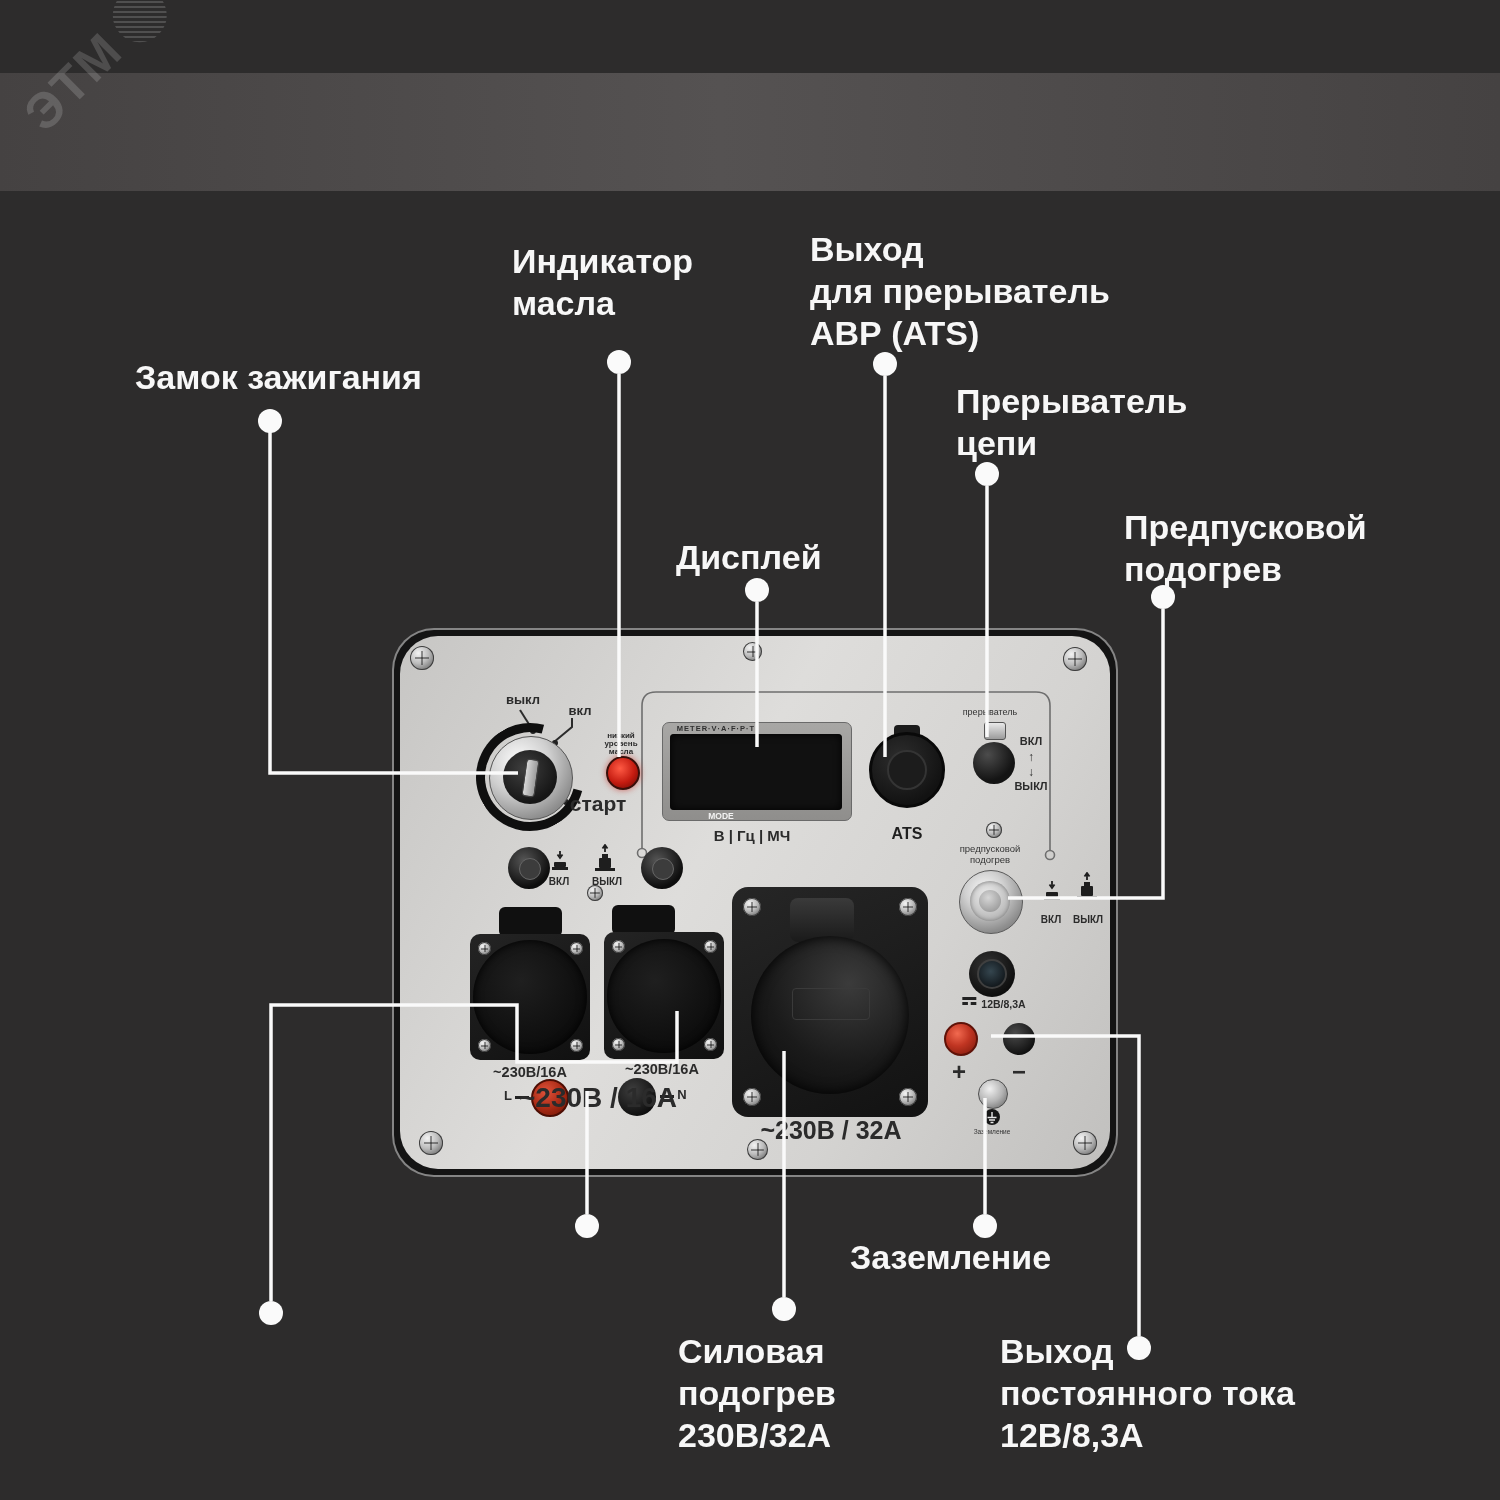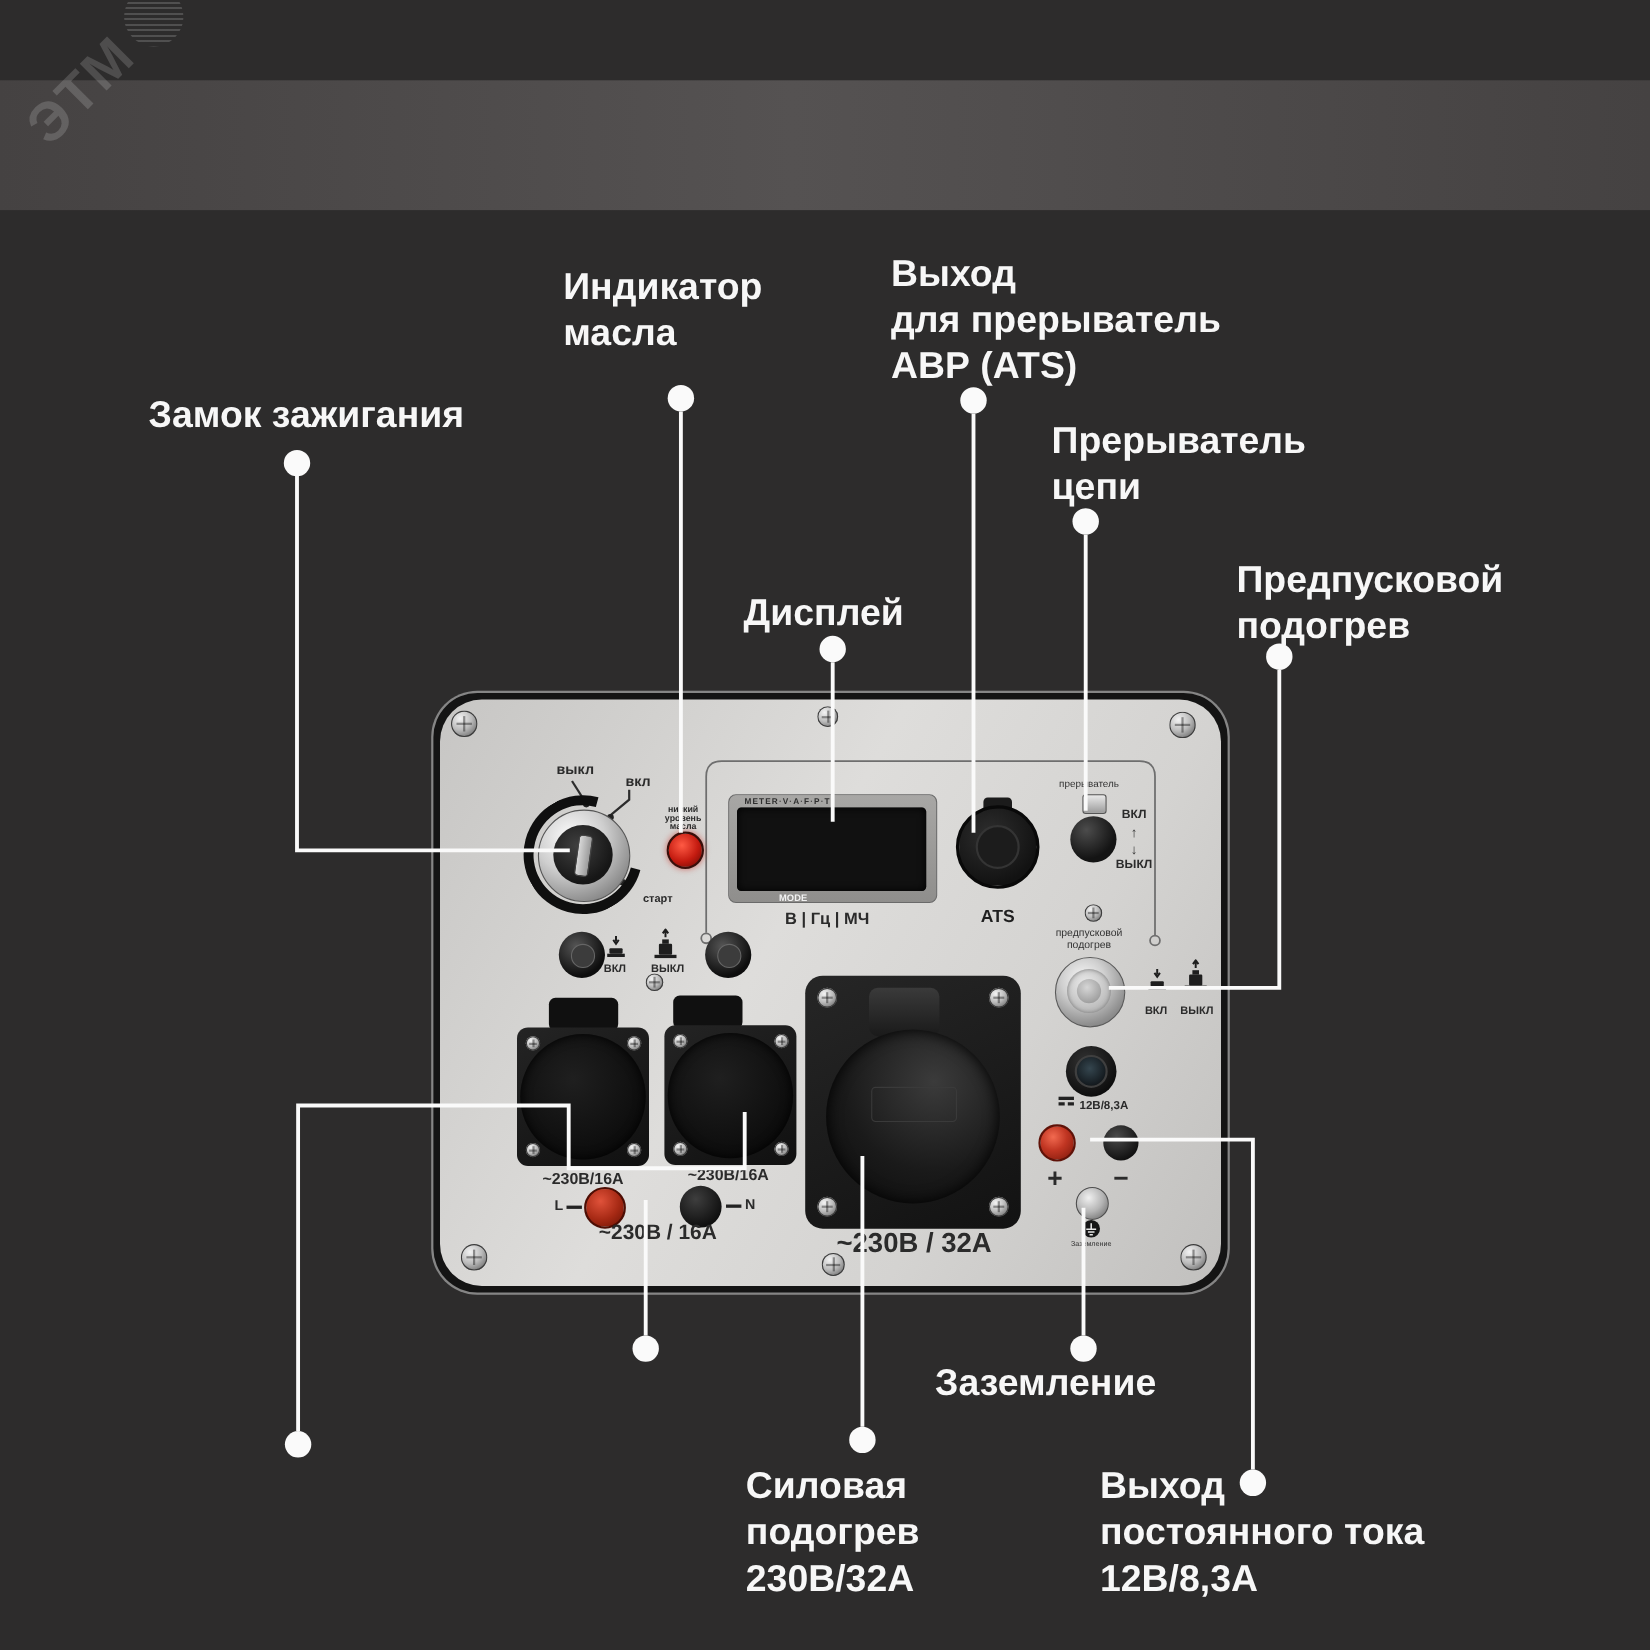--- a/index.html
+++ b/index.html
@@ -147,21 +147,21 @@
     <div class="screw" style="left:353px;top:509px;width:21px;height:21px;"></div>
     <div class="screw" style="left:193px;top:255px;width:16px;height:16px;"></div>
     <div class="screw" style="left:592px;top:192px;width:16px;height:16px;"></div>
 
     <div class="cmp round" style="left:82px;top:93px;width:108px;height:108px;border:9px solid #0f0f0f;border-right-color:transparent;box-sizing:border-box;transform:rotate(-30deg);"></div>
     <div class="cmp round" style="left:95px;top:106px;width:82px;height:82px;background:radial-gradient(circle at 35% 30%,#fdfdfd,#cfcfcf 40%,#8e8e8e 75%,#666 100%);border:1px solid #555;"></div>
     <div class="cmp round" style="left:109px;top:120px;width:54px;height:54px;background:radial-gradient(circle at 40% 35%,#3f3f3f,#161616 70%);"></div>
     <div class="cmp" style="left:130px;top:129px;width:11px;height:36px;background:linear-gradient(90deg,#d8d8d8,#9a9a9a);border-radius:4px;transform:rotate(8deg);border:1px solid #444;"></div>
     <div class="pt" style="left:129px;top:62px;font-size:13px;">выкл</div>
     <div class="pt" style="left:186px;top:73px;font-size:13px;">вкл</div>
-    <div class="pt" style="left:204px;top:182px;font-size:10px;">старт</div>
+    <div class="pt" style="left:204px;top:162px;font-size:21px;">старт</div>
 
     <div class="pt" style="left:227px;top:102px;font-size:8px;line-height:8px;text-align:center;">
       <span style="display:block;">низкий</span>
       <span style="display:block;">уровень</span>
       <span style="display:block;">масла</span>
     </div>
     <div class="cmp round" style="left:212px;top:126px;width:30px;height:30px;background:radial-gradient(circle at 40% 35%,#ff5a44,#c41b10 55%,#6e0b05 95%);border:2px solid #3a0f0a;box-shadow:0 0 6px rgba(200,30,20,0.6);"></div>
 
     <div class="cmp" style="left:268px;top:92px;width:188px;height:97px;background:linear-gradient(180deg,#a8a7a5,#8f8e8c);border-radius:7px;border:1px solid #6a6a6a;"></div>
     <div class="pt" style="left:322px;top:94px;font-size:7.5px;letter-spacing:1px;color:#2f2f2f;">METER·V·A·F·P·T</div>
@@ -259,21 +259,21 @@
     <div class="screw" style="left:310px;top:408px;width:13px;height:13px;"></div>
     <div class="cmp round" style="left:213px;top:309px;width:114px;height:114px;background:radial-gradient(circle at 42% 36%,#1f1f1f,#0a0a0a 80%);box-shadow:inset 0 0 10px #000;"></div>
     <div class="pt" style="left:268px;top:431px;font-size:14.5px;">~230В/16А</div>
 
     <div class="pt" style="left:114px;top:458px;font-size:13px;">L</div>
     <div class="cmp" style="left:121px;top:466px;width:14px;height:2.5px;background:#222;"></div>
     <div class="cmp round" style="left:137px;top:449px;width:38px;height:38px;background:radial-gradient(circle at 38% 32%,#e0523a,#a62914 55%,#701505 95%);border:2px solid #4d0e04;box-sizing:border-box;"></div>
     <div class="cmp round" style="left:224px;top:448px;width:38px;height:38px;background:radial-gradient(circle at 38% 32%,#3e3e3e,#0e0e0e 75%);"></div>
     <div class="cmp" style="left:266px;top:465px;width:14px;height:2.5px;background:#222;"></div>
     <div class="pt" style="left:288px;top:457px;font-size:13px;">N</div>
-    <div class="pt" style="left:204px;top:480px;font-size:19px;">~230В / 16А</div>
+    <div class="pt" style="left:204px;top:452px;font-size:28px;">~230В / 16А</div>
 
     <div class="cmp" style="left:338px;top:257px;width:196px;height:230px;background:linear-gradient(155deg,#262626,#121212);border-radius:16px;"></div>
     <div class="screw" style="left:349px;top:268px;width:18px;height:18px;"></div>
     <div class="screw" style="left:505px;top:268px;width:18px;height:18px;"></div>
     <div class="screw" style="left:349px;top:458px;width:18px;height:18px;"></div>
     <div class="screw" style="left:505px;top:458px;width:18px;height:18px;"></div>
     <div class="cmp" style="left:396px;top:268px;width:64px;height:44px;background:linear-gradient(180deg,#3a3a3a,#1a1a1a);border-radius:8px;"></div>
     <div class="cmp round" style="left:357px;top:306px;width:158px;height:158px;background:radial-gradient(circle at 62% 30%,#3b3b3b,#1a1a1a 55%,#0c0c0c 95%);box-shadow:inset 0 0 14px #000;"></div>
     <div class="cmp" style="left:398px;top:358px;width:76px;height:30px;border:1px solid #3a3a3a;border-radius:4px;"></div>
     <div class="pt" style="left:437px;top:486px;font-size:25px;">~230В / 32А</div>

